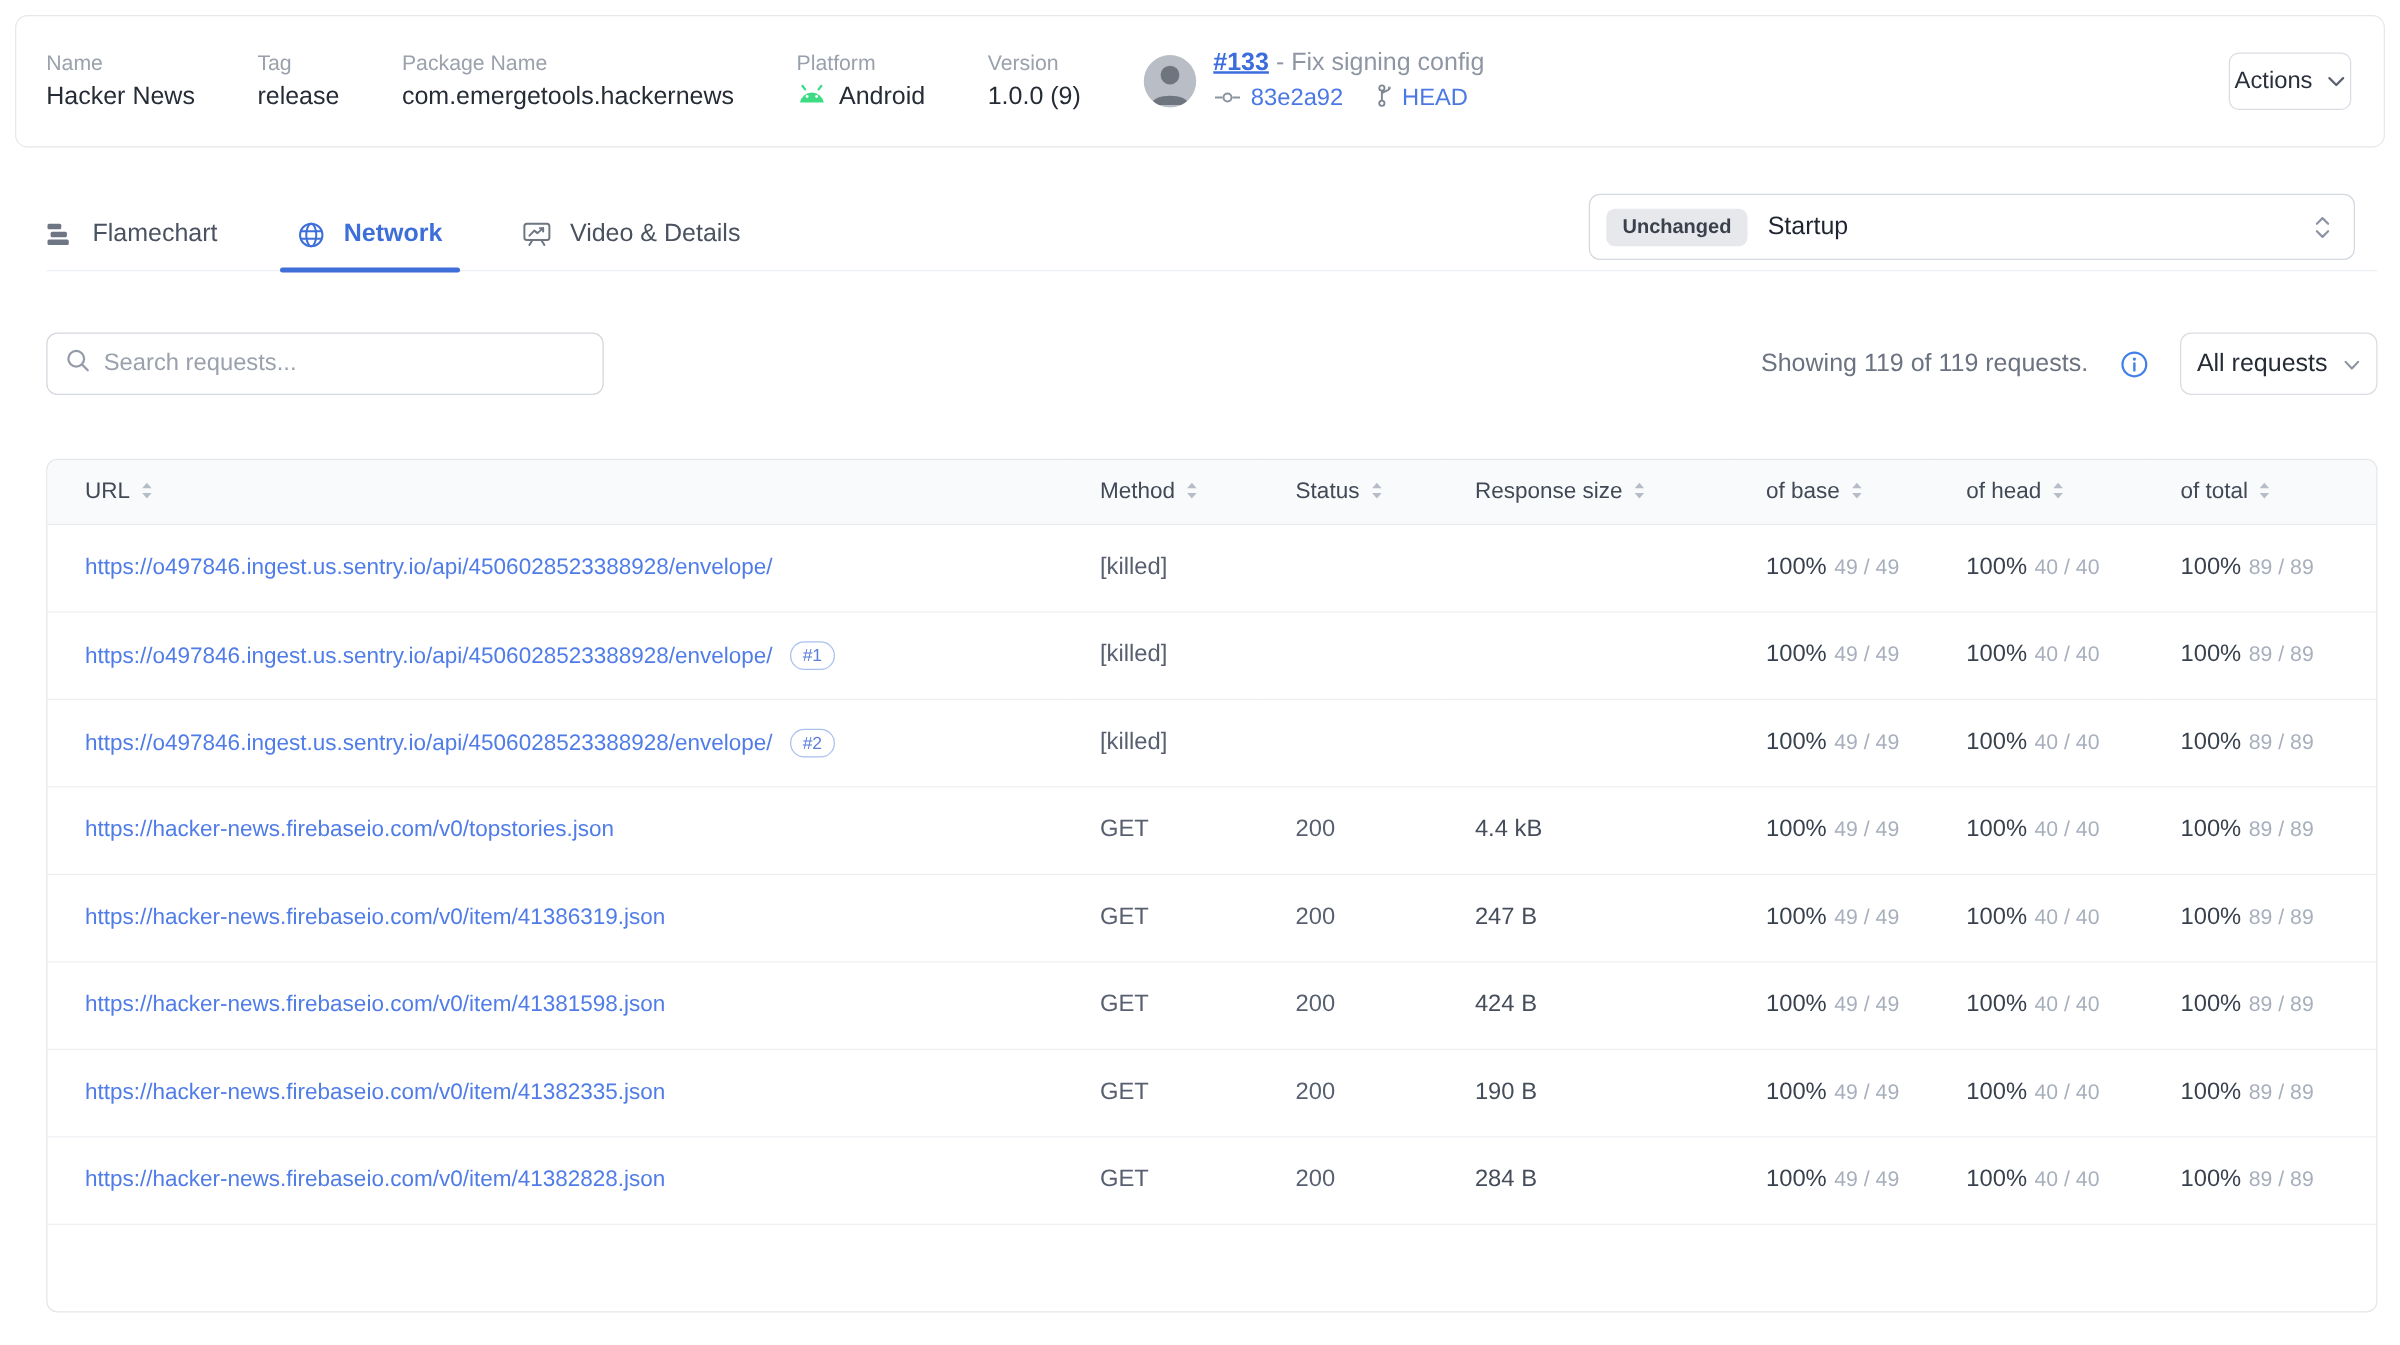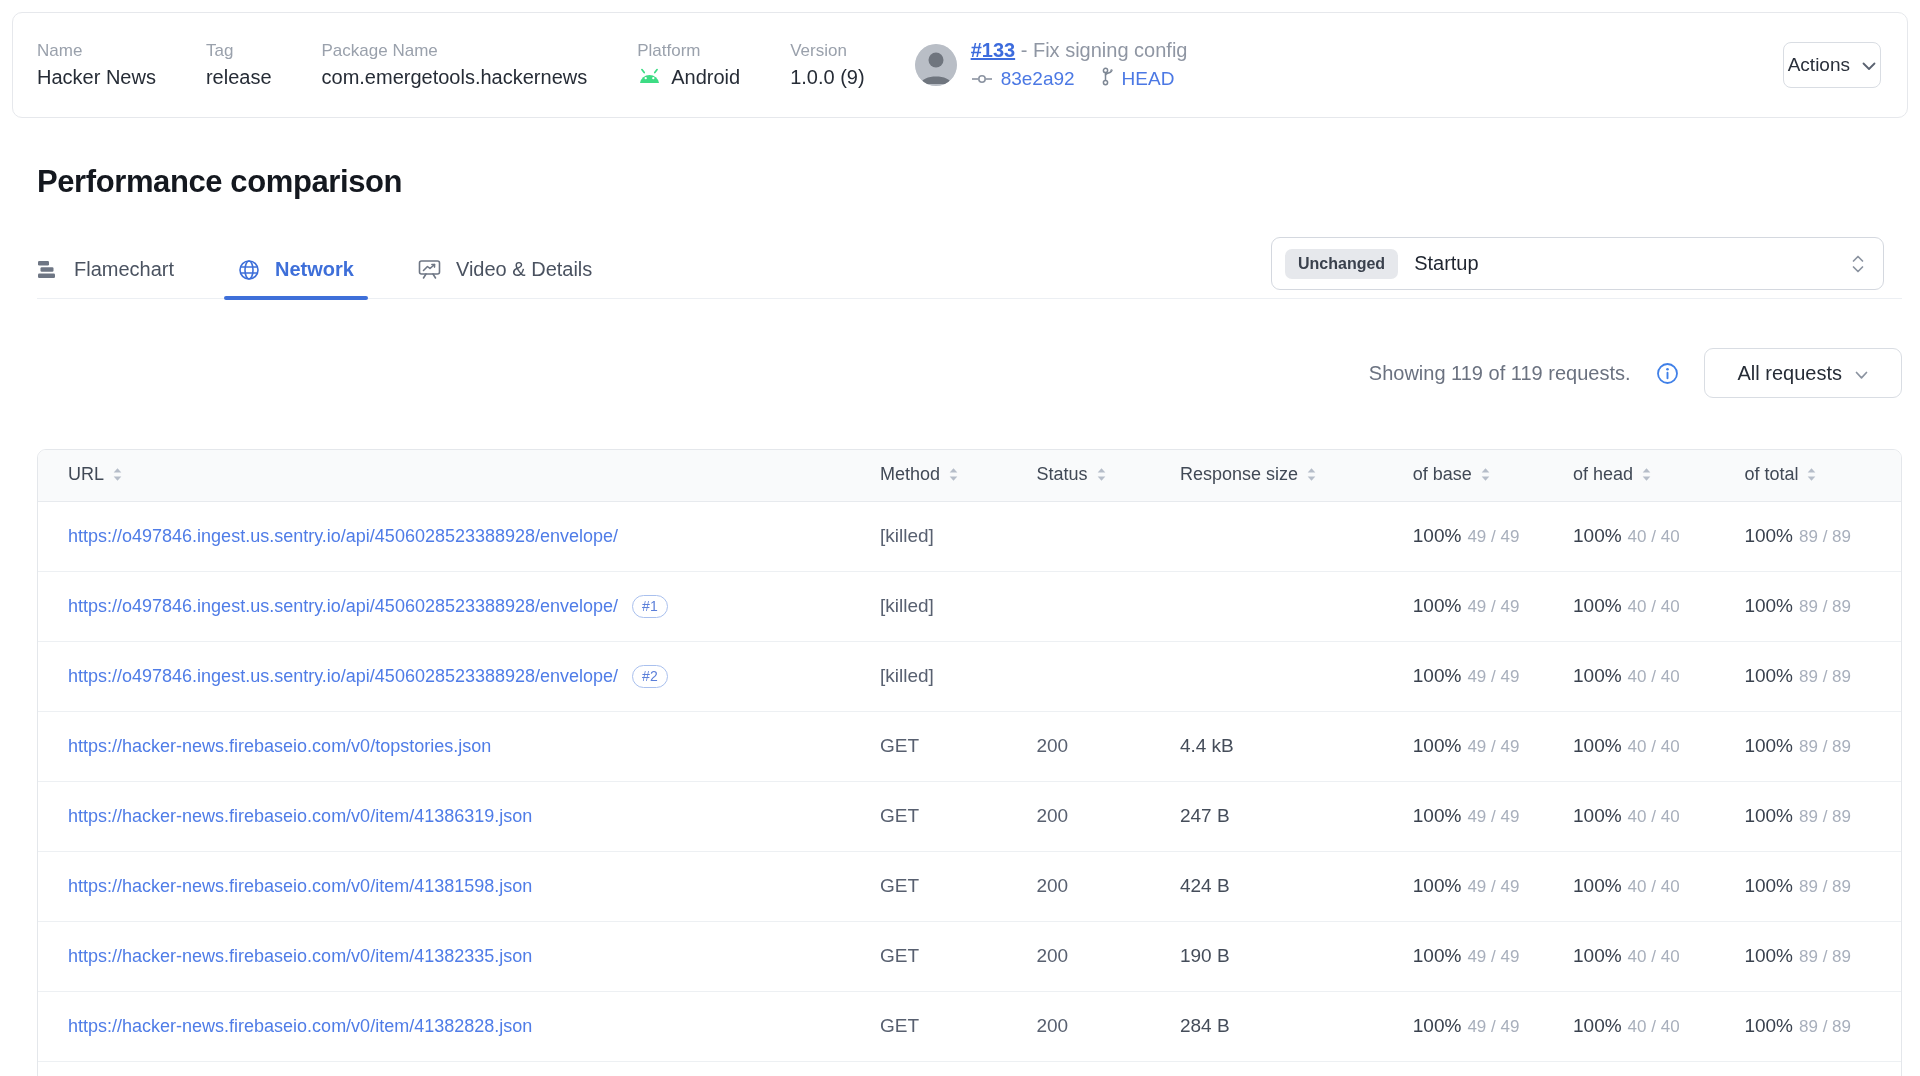--- a/index.html
+++ b/index.html
@@ -46,21 +46,21 @@
 
   .toolbar { margin-top:49px; display:flex; align-items:center; }
   .search-box { width:446px; height:50px; border:1px solid #d4d8df; border-radius:9px;
     display:flex; align-items:center; padding:0 14px; gap:10px; background:#fff; }
   .search-box input { border:none; outline:none; flex:1; font-size:19px; color:#262c36;
     font-family:inherit; background:transparent; }
   .search-box input::placeholder { color:#9aa1ad; }
   .toolbar-right { margin-left:auto; display:flex; align-items:center; gap:25px; }
   .showing-text { font-size:20px; color:#6b7280; }
   .info-btn { display:flex; cursor:pointer; }
-  .requests-filter-btn { height:50px; padding:0 33px; border:1px solid #d9dde3; border-radius:9px;
+  .requests-filter-btn { height:50px; padding:0 13px; border:1px solid #d9dde3; border-radius:9px;
     background:#fff; display:flex; align-items:center; gap:13px; font-size:20px; color:#262c36; cursor:pointer; }
 
   
   .table-wrap { margin-top:51px; border:1px solid #e4e7eb; border-radius:9px; overflow:hidden; background:#fff; }
   table { width:100%; border-collapse:collapse; table-layout:fixed; }
   thead th { height:51px; background:#f9fafb; border-bottom:1px solid #e7eaee; text-align:left;
     font-weight:400; font-size:18px; color:#414956; padding-left:26px; cursor:pointer; white-space:nowrap; }
   thead th:first-child { padding-left:30px; }
   thead th .sort { margin-left:8px; vertical-align:-2px; }
   tbody td { height:70px; padding-left:26px; font-size:19px; color:#4a5160;
@@ -152,21 +152,20 @@
     <span>Actions</span>
     <span>
       <svg width="14" height="9" viewBox="0 0 14 9" fill="none" stroke="#5a6270" stroke-width="1.8" stroke-linecap="round" stroke-linejoin="round">
         <path d="M1.5 1.5 L7 7 L12.5 1.5"></path>
       </svg>
     </span>
   </button>
 </div>
 
 <div class="content">
-  <h1 class="page-title">Performance comparison</h1>
 
   <div class="tabs-row">
     <div class="tab">
       <span class="t-icon">
         <svg width="22" height="19" viewBox="0 0 22 19">
           <rect x="1" y="1" width="11" height="4.4" rx="1.2" fill="#6e7684"></rect>
           <rect x="3.5" y="7.3" width="13" height="4.4" rx="1.2" fill="#6e7684"></rect>
           <rect x="1" y="13.6" width="17" height="4.4" rx="1.2" fill="#6e7684"></rect>
         </svg>
       </span>
@@ -200,20 +199,29 @@
       <span class="scenario-caret">
         <svg width="14" height="20" viewBox="0 0 14 20" fill="none" stroke="#8b93a0" stroke-width="1.7" stroke-linecap="round" stroke-linejoin="round">
           <path d="M2.5 7 L7 2.5 L11.5 7"></path>
           <path d="M2.5 13 L7 17.5 L11.5 13"></path>
         </svg>
       </span>
     </div>
   </div>
 
   <div class="toolbar">
+    <div class="search-box">
+      <span>
+        <svg width="21" height="21" viewBox="0 0 21 21" fill="none" stroke="#949ba8" stroke-width="1.8" stroke-linecap="round">
+          <circle cx="9" cy="9" r="6.3"></circle>
+          <path d="M13.8 13.8 L18.2 18.2"></path>
+        </svg>
+      </span>
+      <input type="text" placeholder="Search requests..." style="">
+    </div>
     <div class="toolbar-right">
       <span class="showing-text">Showing 119 of 119 requests.</span>
       <span class="info-btn">
         <svg width="23" height="23" viewBox="0 0 23 23" fill="none">
           <circle cx="11.5" cy="11.5" r="9.5" stroke="#4080e8" stroke-width="1.8"></circle>
           <circle cx="11.5" cy="7.2" r="1.3" fill="#4080e8"></circle>
           <path d="M11.5 10.7 V16.3" stroke="#4080e8" stroke-width="1.9" stroke-linecap="round"></path>
         </svg>
       </span>
       <button class="requests-filter-btn">

